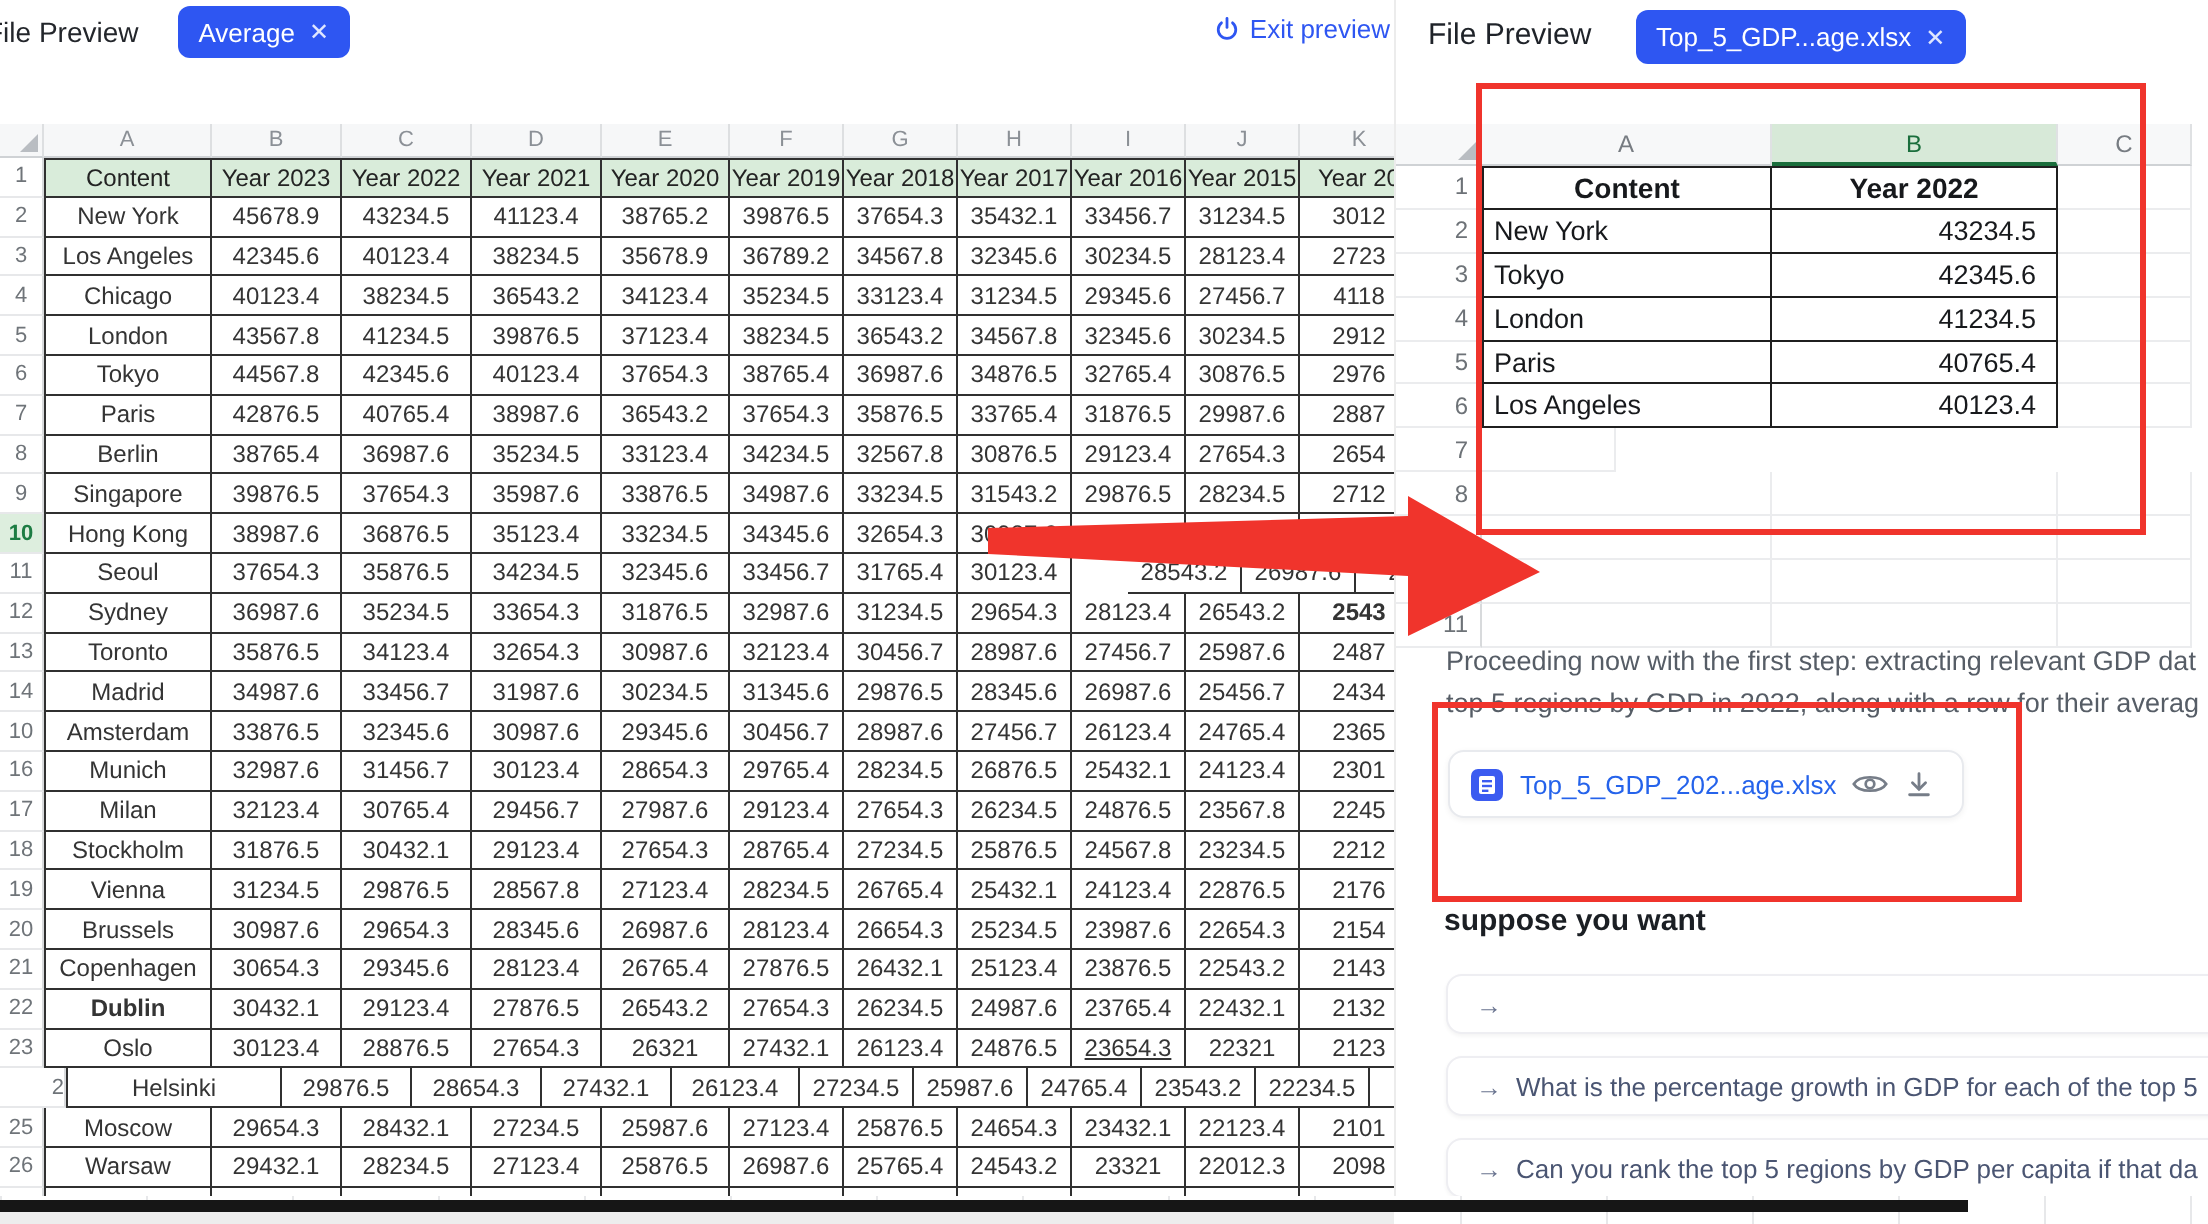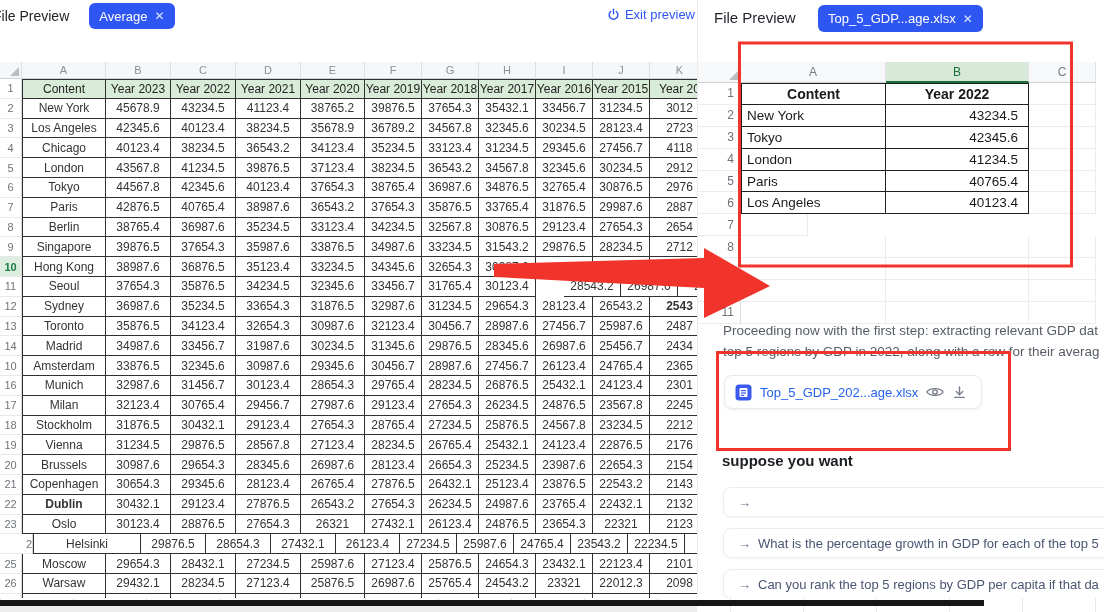--- a/index.html
+++ b/index.html
@@ -425,21 +425,21 @@
       <div class="srow">
         <div class="cell lg" style="width: 22px; height: 19.8px;">23</div>
         <div class="cell ld dl" style="width: 84px; height: 19.8px;">Oslo</div>
         <div class="cell ld" style="width: 65px; height: 19.8px;">30123.4</div>
         <div class="cell ld" style="width: 65px; height: 19.8px;">28876.5</div>
         <div class="cell ld" style="width: 65px; height: 19.8px;">27654.3</div>
         <div class="cell ld" style="width: 64px; height: 19.8px;">26321</div>
         <div class="cell ld" style="width: 57px; height: 19.8px;">27432.1</div>
         <div class="cell ld" style="width: 57px; height: 19.8px;">26123.4</div>
         <div class="cell ld" style="width: 57px; height: 19.8px;">24876.5</div>
-        <div class="cell ld" style="width: 57px; height: 19.8px;">23654.3</div>
+        <div class="cell ld" style="width: 57px; height: 19.8px; text-decoration: underline;">23654.3</div>
         <div class="cell ld" style="width: 57px; height: 19.8px;">22321</div>
         <div class="cell ld" style="width: 60px; height: 19.8px;">2123</div>
       </div>
       <div class="srow">
         <div class="cell lg" style="width: 22px; height: 19.8px; padding-left: 32px;">24</div>
         <div class="cell ld dl" style="width: 108px; height: 19.8px;">Helsinki</div>
         <div class="cell ld" style="width: 65px; height: 19.8px;">29876.5</div>
         <div class="cell ld" style="width: 65px; height: 19.8px;">28654.3</div>
         <div class="cell ld" style="width: 65px; height: 19.8px;">27432.1</div>
         <div class="cell ld" style="width: 64px; height: 19.8px;">26123.4</div>

